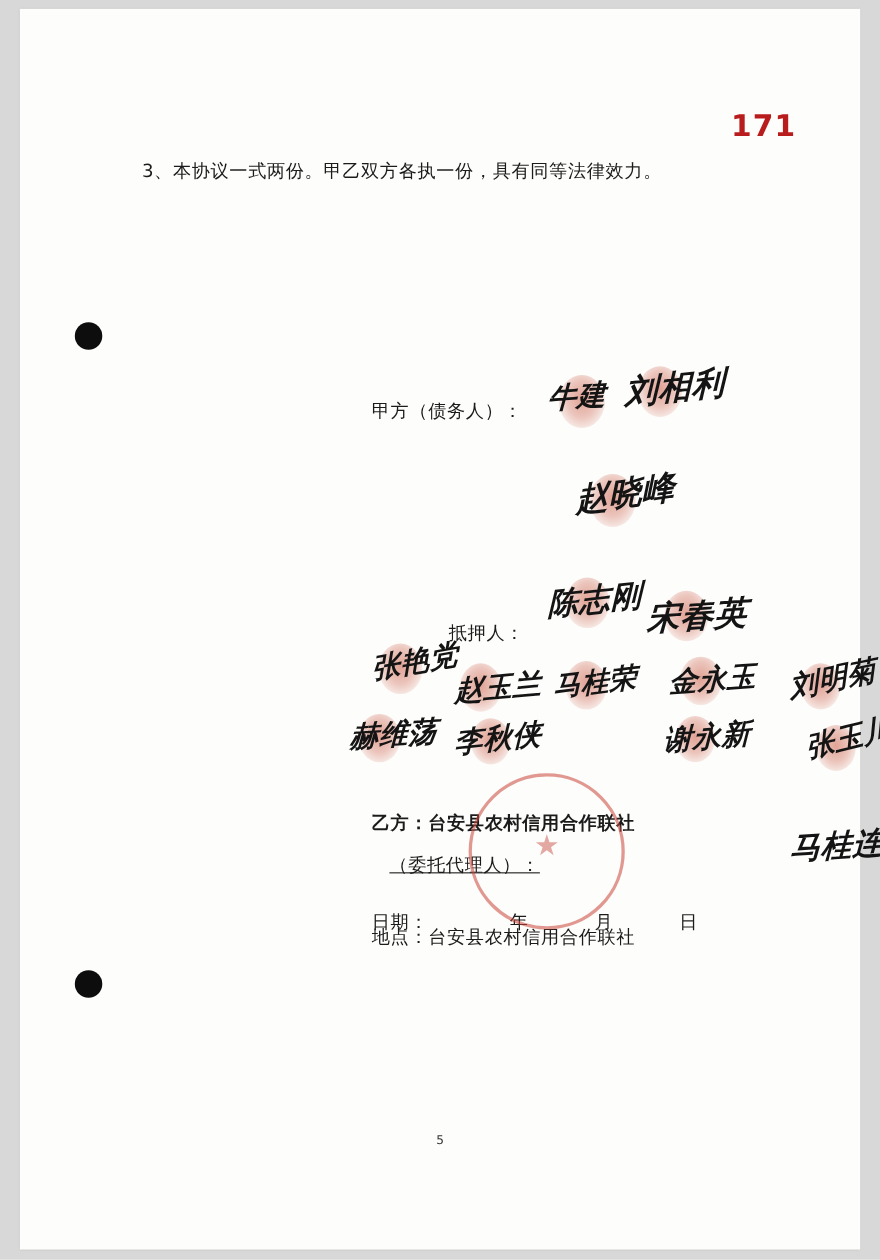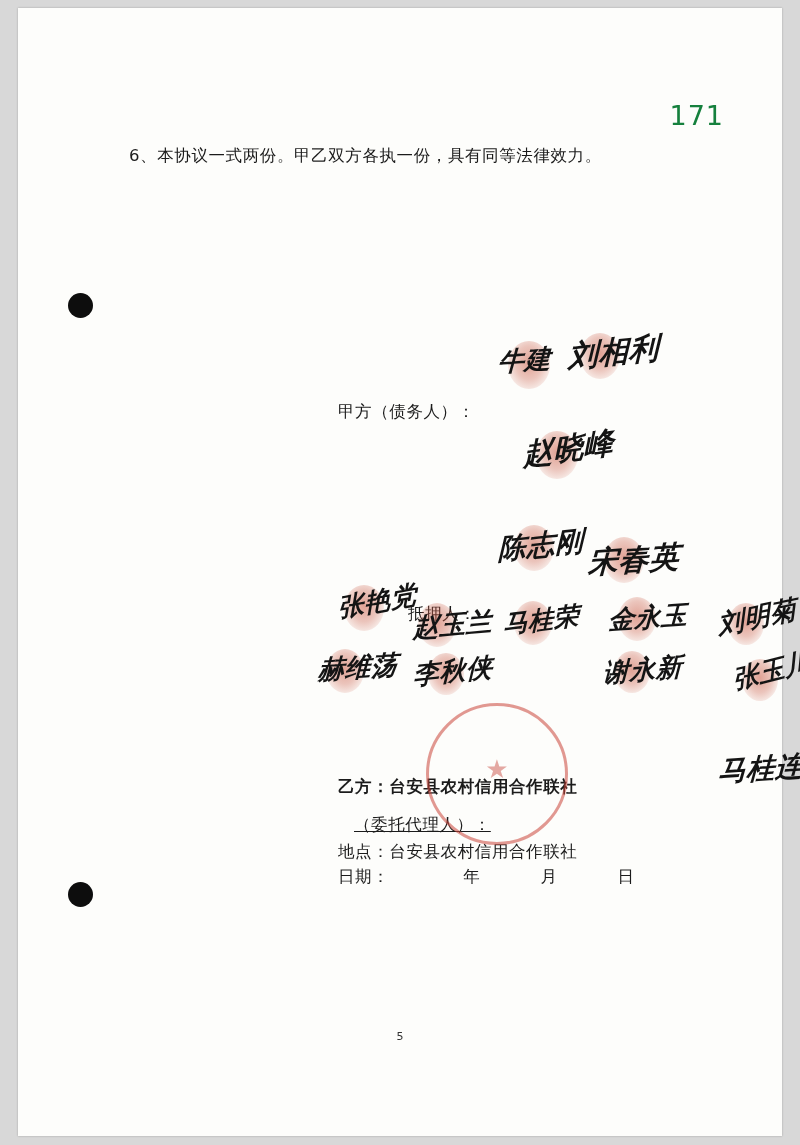--- a/index.html
+++ b/index.html
@@ -21,22 +21,22 @@
     height: 1128px;
     background: #fdfdfb;
     box-shadow: 0 0 2px rgba(0,0,0,0.25);
   }
   .page-number-stamp {
     position: absolute;
     right: 58px;
     top: 92px;
     font-family: "DejaVu Sans", sans-serif;
     font-size: 27px;
-    font-weight: normal;
-    color: #15803d;
+    font-weight: bold;
+    color: #b91c1c;
     letter-spacing: 1px;
   }
   .body-text {
     position: absolute;
     left: 78px;
     top: 128px;
     width: 600px;
     font-family: "DejaVu Sans", sans-serif;
     color: #1b1b1b;
     font-size: 16.5px;
@@ -64,27 +64,26 @@
     top: 355px;
     width: 420px;
     font-family: "DejaVu Sans", sans-serif;
     font-size: 16.5px;
     color: #1b1b1b;
     letter-spacing: 0.6px;
   }
   .sig-line {
     position: absolute;
     white-space: nowrap;
-    margin-top: 38px;
   }
   .l-jiafang  { left: 20px;  top: 0px; }
   .l-diya     { left: 90px;  top: 202px; }
   .l-yifang   { left: 20px;  top: 375px; font-weight: bold; }
   .l-weituo   { left: 36px;  top: 413px; text-decoration: underline; }
-  .l-didian   { left: 20px;  top: 440px; text-align: center; }
+  .l-didian   { left: 20px;  top: 478px; text-align: center; }
   .l-riqi     { left: 20px;  top: 465px; }
   .riqi-y { display: inline-block; width: 74px; }
   .riqi-m { display: inline-block; width: 60px; }
 
   
   .hand {
     position: absolute;
     font-family: "DejaVu Serif", serif;
     color: #141414;
     font-style: italic;
@@ -140,21 +139,21 @@
   }
 </style>
 </head>
 <body>
 
 <div class="scan-sheet">
 
   <div class="page-number-stamp">171</div>
 
   <div class="body-text">
-    <p class="para">6、本协议一式两份。甲乙双方各执一份，具有同等法律效力。</p>
+    <p class="para">3、本协议一式两份。甲乙双方各执一份，具有同等法律效力。</p>
   </div>
 
   <div class="hole hole-top"></div>
   <div class="hole hole-bottom"></div>
 
   <div class="sig-block">
 
     <div class="sig-line l-jiafang">甲方（债务人）：</div>
     <div class="sig-line l-diya">抵押人：</div>
     <div class="sig-line l-yifang">乙方：台安县农村信用合作联社</div>

